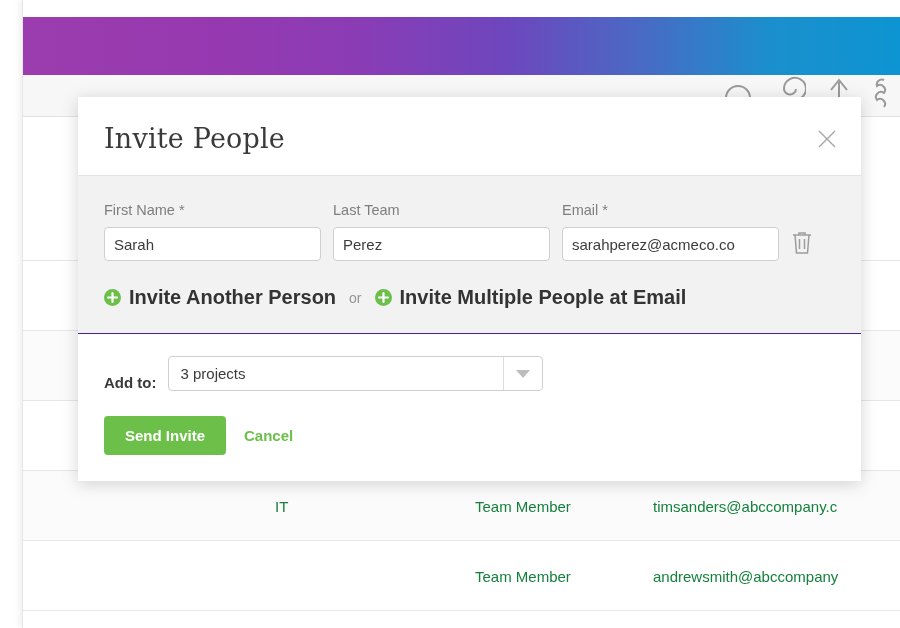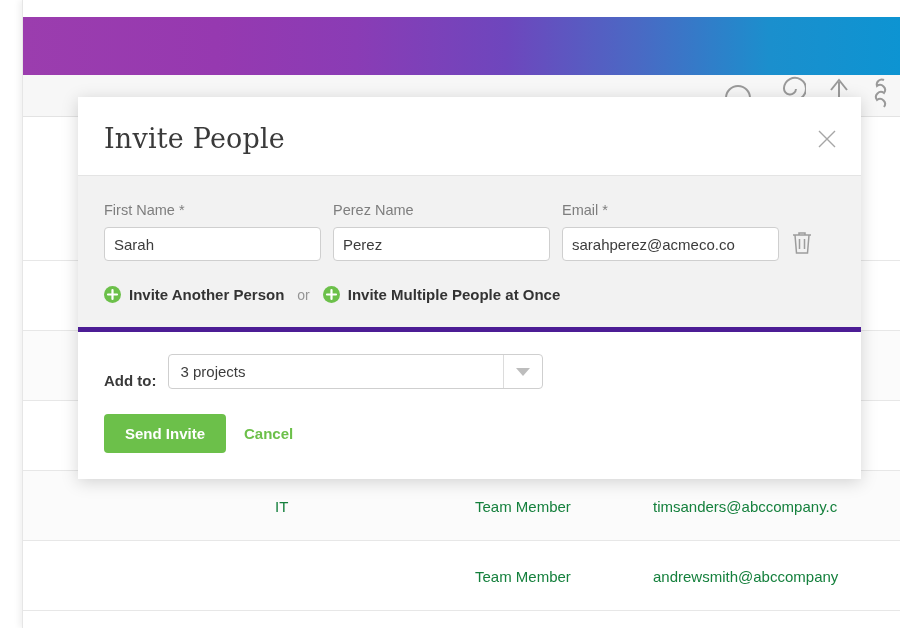--- a/index.html
+++ b/index.html
@@ -145,21 +145,21 @@
     right: 21px;
     top: 29px;
     width: 26px;
     height: 26px;
     color: #a6a6a6;
     cursor: pointer;
   }
 
   .modal-body {
     background: #f2f2f2;
-    border-bottom: 5px solid #4c1d95;
+    border-bottom: 1px solid #4c1d95;
     padding: 26px 26px 24px 26px;
   }
 
   .field-row {
     display: flex;
     align-items: flex-end;
     gap: 12px;
   }
   .field {
     display: flex;
@@ -202,21 +202,21 @@
     margin-top: 25px;
   }
   .add-link {
     display: flex;
     align-items: center;
     gap: 8px;
     cursor: pointer;
   }
   .plus-icon { width: 17px; height: 17px; flex: 0 0 auto; }
   .add-link-label {
-    font-size: 15px;
+    font-size: 20px;
     font-weight: bold;
     color: #333333;
   }
   .or-text {
     font-size: 14px;
     color: #959595;
     margin: 0 13px;
   }
 
   .modal-footer {
@@ -389,21 +389,21 @@
     <div class="modal-body">
 
       <div class="field-row">
 
         <div class="field first">
           <span class="field-label">First Name *</span>
           <input class="text-input" type="text" value="Sarah" style="">
         </div>
 
         <div class="field last">
-          <span class="field-label">Perez Name</span>
+          <span class="field-label">Last Team</span>
           <input class="text-input" type="text" value="Perez" style="">
         </div>
 
         <div class="field email">
           <span class="field-label">Email *</span>
           <input class="text-input" type="text" value="sarahperez@acmeco.co" style="">
         </div>
 
         <span class="trash-icon">
           <svg width="22" height="26" viewBox="0 0 22 26" fill="none" stroke="currentColor" stroke-width="1.5">
@@ -429,21 +429,21 @@
 
         <span class="or-text">or</span>
 
         <span class="add-link">
           <span class="plus-icon">
             <svg width="17" height="17" viewBox="0 0 17 17">
               <circle cx="8.5" cy="8.5" r="8.5" fill="#6cc04a"></circle>
               <path d="M8.5 4 V13 M4 8.5 H13" stroke="#ffffff" stroke-width="2.2" stroke-linecap="round"></path>
             </svg>
           </span>
-          <span class="add-link-label">Invite Multiple People at Once</span>
+          <span class="add-link-label">Invite Multiple People at Email</span>
         </span>
       </div>
     </div>
 
     <div class="modal-footer">
 
       <div class="addto-row">
         <span class="addto-label">Add to:</span>
         <span class="select-wrap">
           <span class="select-value">3 projects</span>

